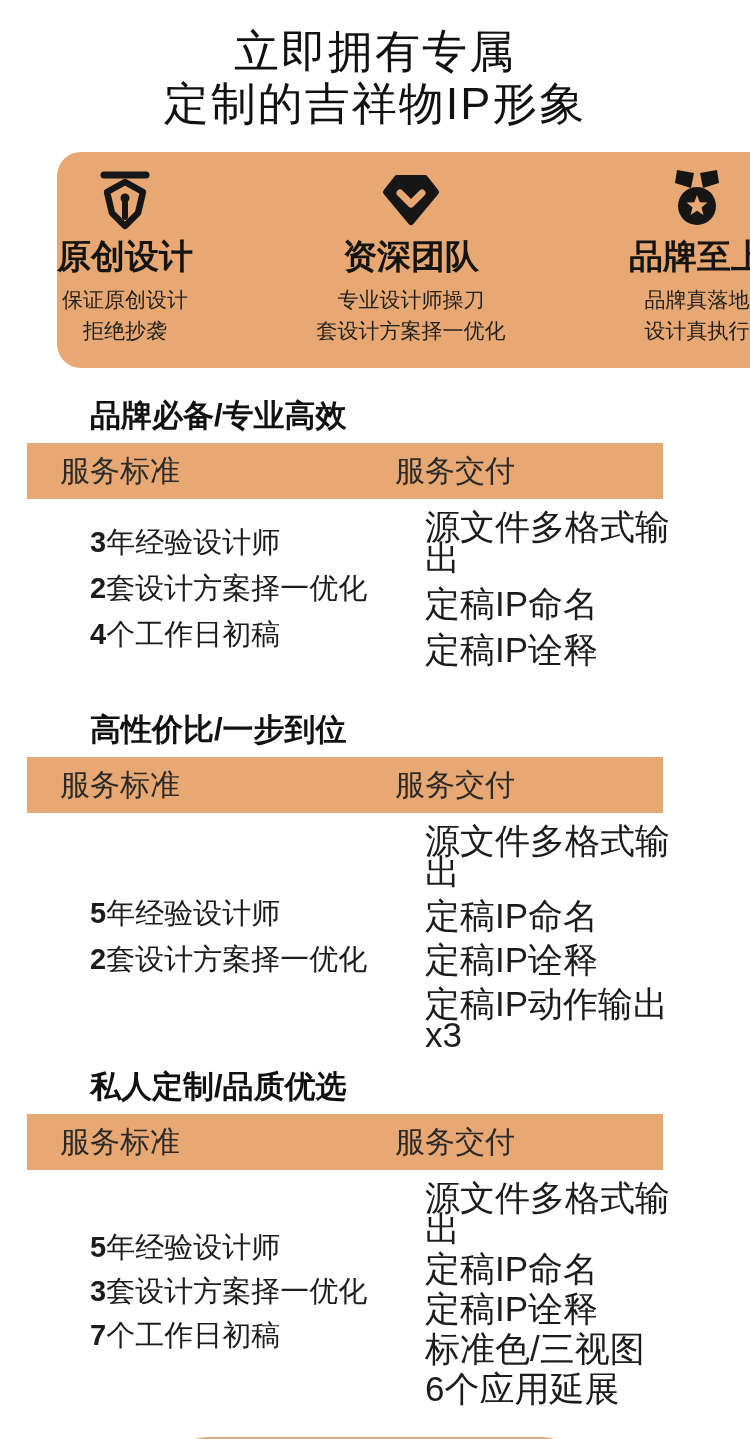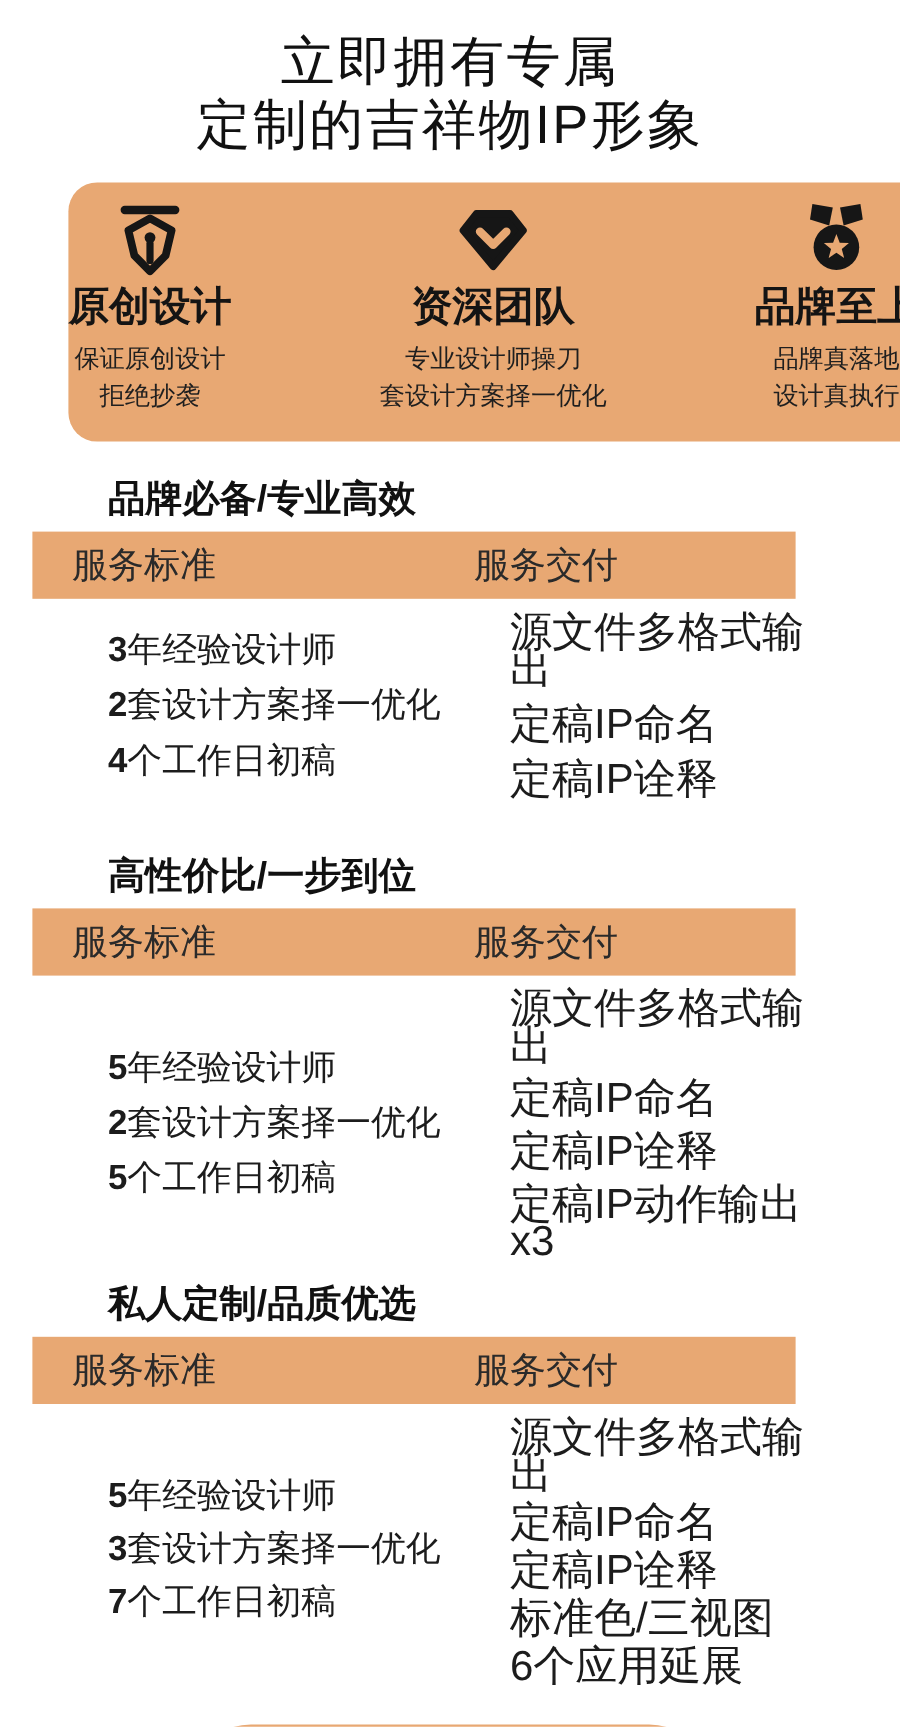--- a/index.html
+++ b/index.html
@@ -211,21 +211,20 @@
   <section class="plan plan-2">
     <h2 class="plan-heading">高性价比/一步到位</h2>
     <div class="band">
       <span class="band-col1">服务标准</span>
       <span class="band-col2">服务交付</span>
     </div>
     <div class="rows">
       <div class="col-left">
         <div class="std-row"><b class="num">5</b><span>年经验设计师</span></div>
         <div class="std-row"><b class="num">2</b><span>套设计方案择一优化</span></div>
-        <div class="std-row"><b class="num">5</b><span>个工作日初稿</span></div>
       </div>
       <div class="col-right">
         <div class="del-row">源文件多格式输出</div>
         <div class="del-row">定稿IP命名</div>
         <div class="del-row">定稿IP诠释</div>
         <div class="del-row">定稿IP动作输出x3</div>
       </div>
     </div>
   </section>
 

